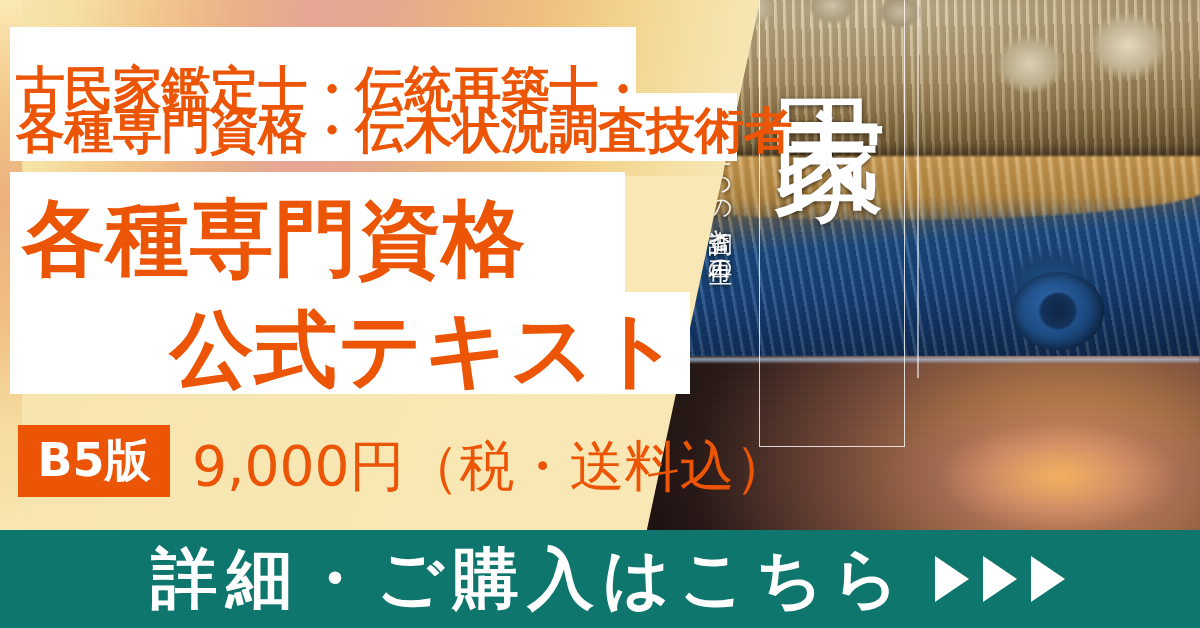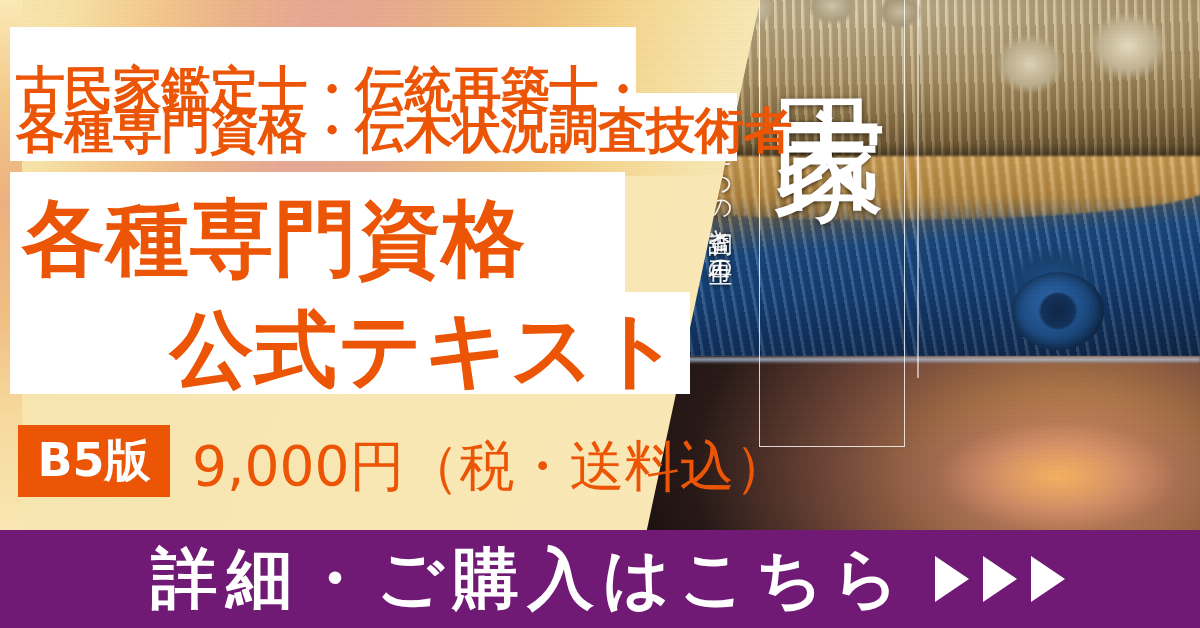--- a/index.html
+++ b/index.html
@@ -173,21 +173,21 @@
   }
   .price {
     position:absolute; left:192px; top:430px;
     color:#EB5505; font-size:55px; white-space:nowrap; letter-spacing:0px;
     font-family:"DejaVu Sans","Liberation Sans",sans-serif;
   }
 
   
   .cta {
     position:absolute; left:0; bottom:0; width:1200px; height:98px;
-    background:#701a75; display:flex; align-items:center; justify-content:center;
+    background:#0f766e; display:flex; align-items:center; justify-content:center;
   }
   .cta-text {
     color:#fff; font-size:66px; font-weight:bold; letter-spacing:9px;
     white-space:nowrap; font-family:"DejaVu Sans","Liberation Sans",sans-serif;
     padding-left:16px;
   }
   .arrows { display:flex; gap:14px; margin-left:26px; }
   .arrow {
     width:0; height:0; border-left:34px solid #fff;
     border-top:23px solid transparent; border-bottom:23px solid transparent;

